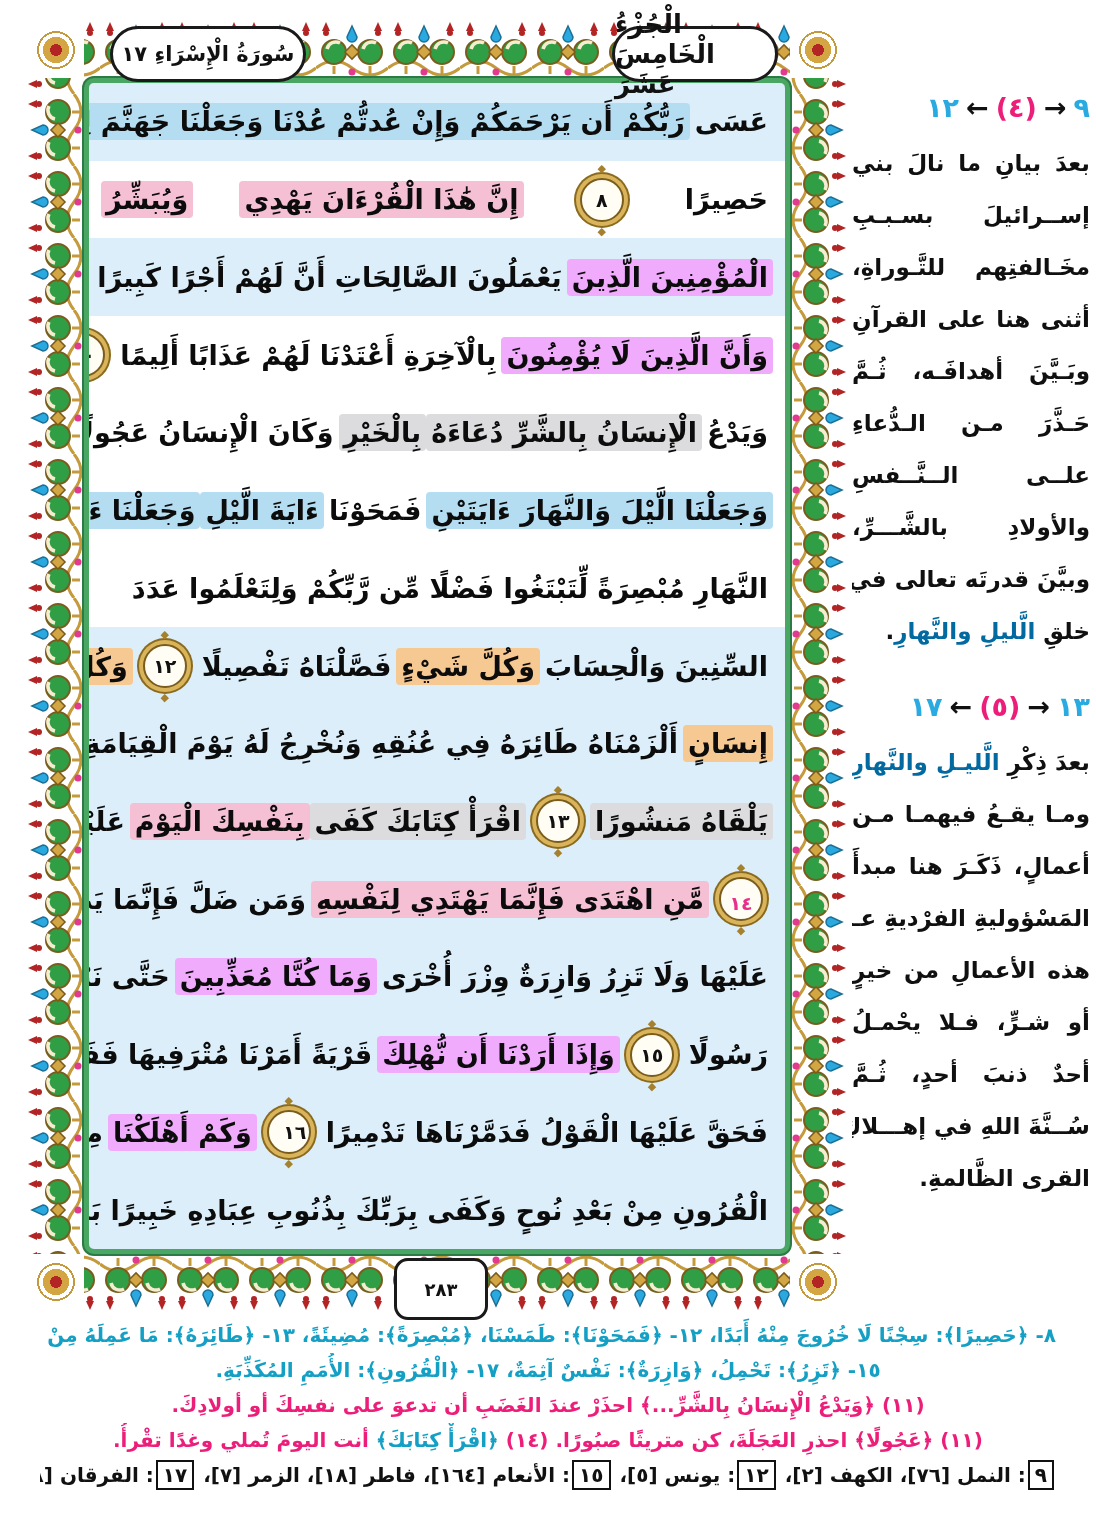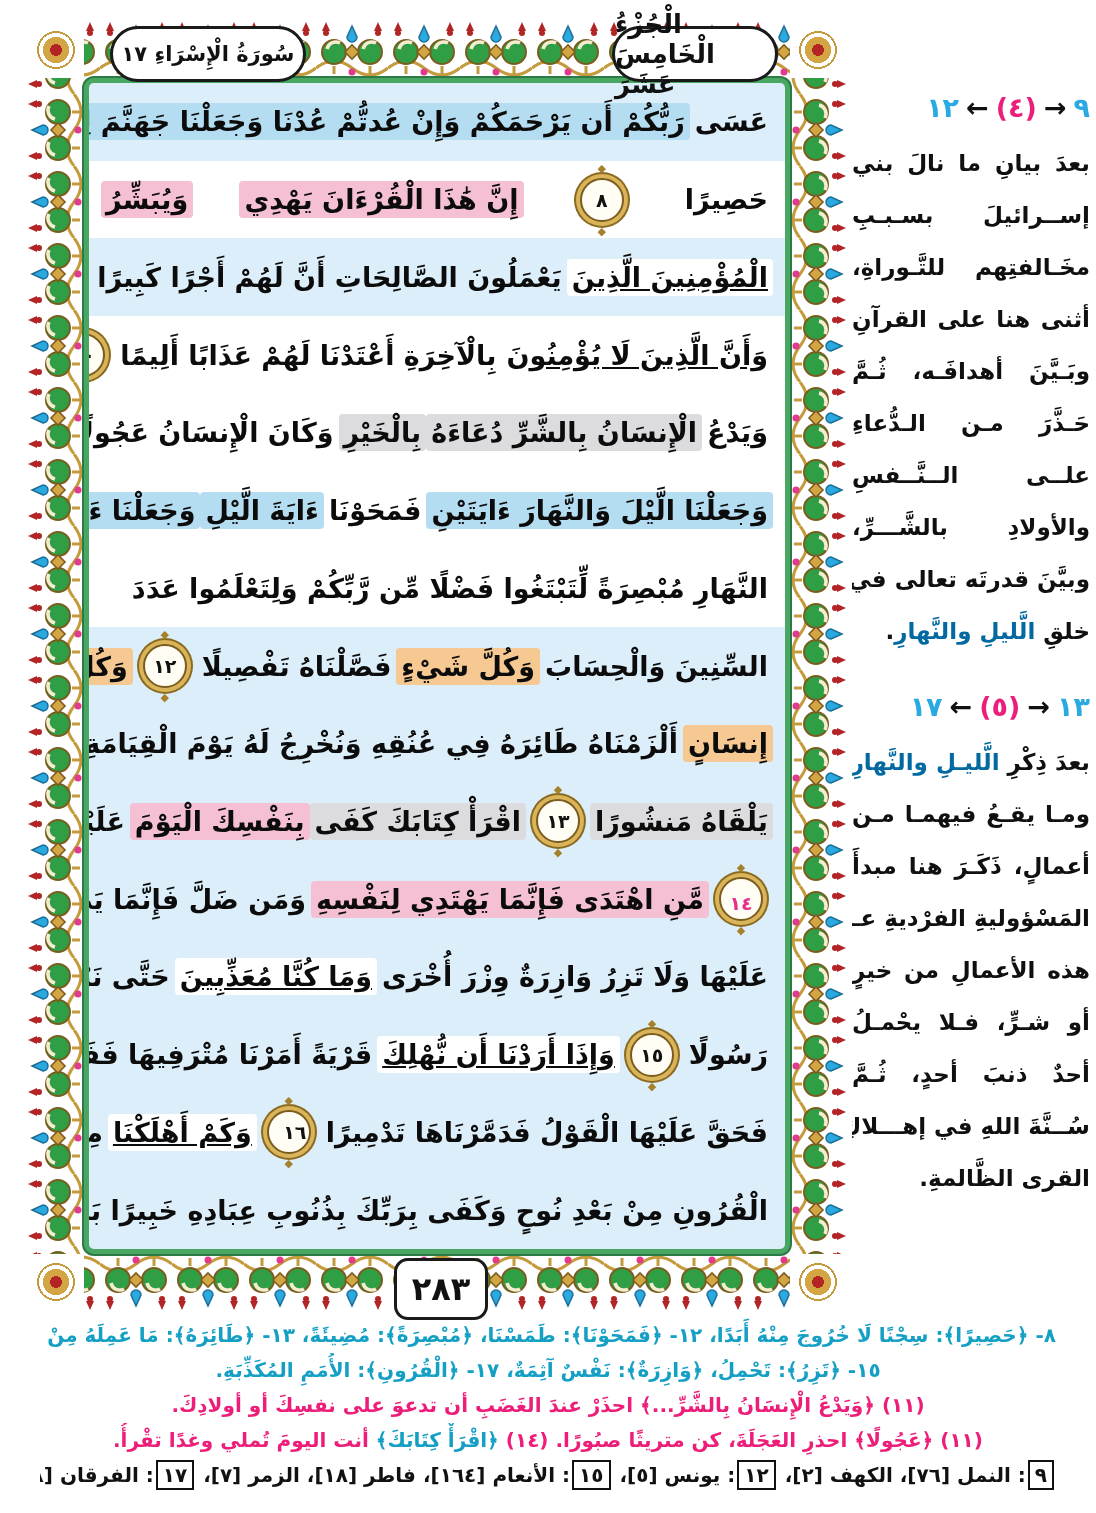--- a/index.html
+++ b/index.html
@@ -22,40 +22,40 @@
      border:5px solid #4aa763;border-radius:10px;box-shadow:0 0 0 2px #2c7a45 inset, 0 0 0 2px #2c7a45;box-sizing:border-box;overflow:hidden;}
   .panel-inner{display:flex;flex-direction:column;height:100%;}
 
   .qline{flex:1;display:flex;align-items:center;justify-content:space-between;direction:rtl;
      padding:0 12px;font-size:27px;font-weight:bold;color:#0c0c0c;white-space:nowrap;overflow:hidden;}
   .qline.bg-blue{background:#dcEEf9;background:#dceef9;}
   .qline.bg-white{background:#ffffff;}
   .seg{padding:3px 5px;border-radius:4px;}
   .hl-blue{background:#b5ddf1;}
   .hl-pink{background:#f5bfd4;}
-  .hl-yellow{background:#ffffff;text-decoration:underline;}
+  .hl-yellow{background:#f0abfc;}
   .hl-gray{background:#dcdcde;}
   .hl-orange{background:#f6c892;}
 
   
   .medallion{position:relative;display:inline-flex;align-items:center;justify-content:center;
      min-width:40px;height:40px;border-radius:50%;background:#fffdf4;margin:0 10px;
      border:2px solid #7a5c1d;box-shadow:0 0 0 4px #d9b45a,0 0 0 6px #8a6a1f;}
   .medallion::before,.medallion::after{position:absolute;left:50%;transform:translateX(-50%);
      color:#a5812e;font-size:11px;line-height:1;}
   .medallion::before{content:"◆";top:-17px;}
   .medallion::after{content:"◆";bottom:-17px;}
   .mnum{font-size:19px;font-weight:bold;}
 
   
   .badge{position:absolute;background:#ffffff;border:3px solid #1a1a1a;border-radius:28px;
      display:flex;align-items:center;justify-content:center;font-weight:bold;color:#111;z-index:3;}
   .badge.surah{left:110px;top:26px;width:190px;height:50px;font-size:21px;}
   .badge.juz{left:612px;top:26px;width:160px;height:50px;font-size:26px;}
-  .badge.pagenum{left:394px;top:1258px;width:88px;height:56px;font-size:32px;border-radius:14px;}
+  .badge.pagenum{left:394px;top:1258px;width:88px;height:56px;font-size:18px;border-radius:14px;}
 
   
   .sidebar{position:absolute;left:852px;top:92px;width:238px;color:#101010;}
   .sb-section{margin-bottom:34px;}
   .sb-range{direction:ltr;display:flex;justify-content:flex-end;gap:7px;align-items:center;
      font-size:27px;font-weight:bold;padding-left:4px;margin-bottom:14px;}
   .sb-range .cy{color:#29aae1;}
   .sb-range .mg{color:#ec1e79;}
   .sb-range .ar{color:#111;}
   .sb-line{direction:rtl;text-align:justify;text-align-last:justify;font-size:23px;font-weight:bold;

